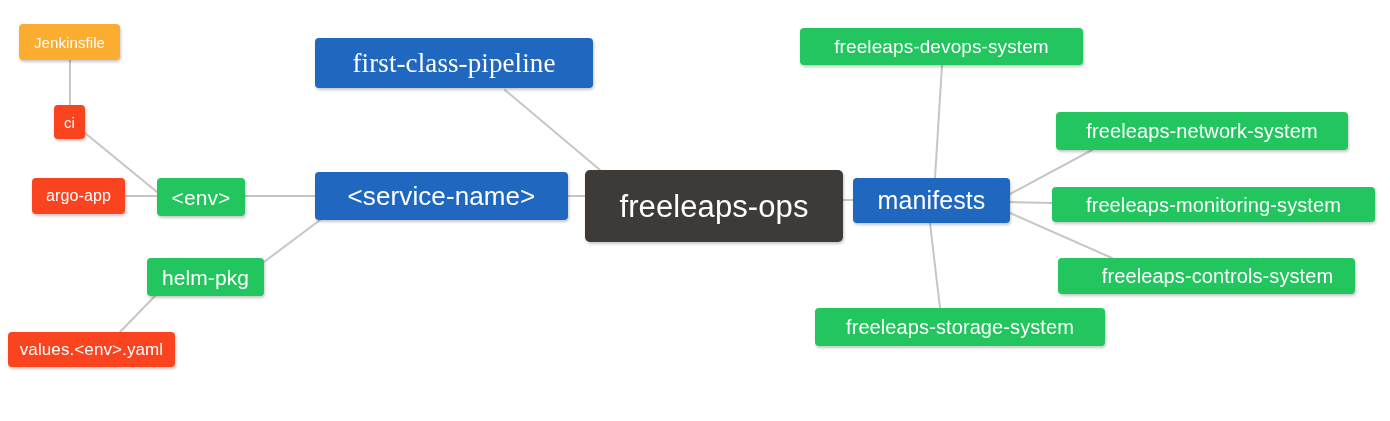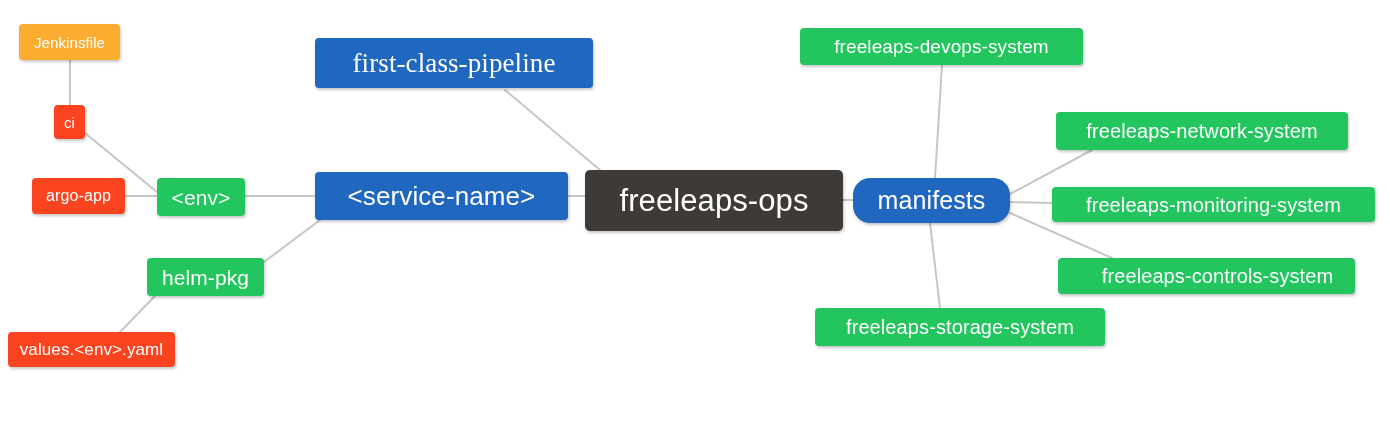--- a/index.html
+++ b/index.html
@@ -82,24 +82,24 @@
     </div>
     <div class="node" style="left: 8px; top: 332px; width: 167px; height: 35px; background: rgb(249, 68, 31); font-size: 17px; color: rgb(255, 255, 255);">
       <span>values.&lt;env&gt;.yaml</span>
     </div>
     <div class="node" style="left: 315px; top: 38px; width: 278px; height: 50px; background: rgb(32, 103, 192); font-size: 27px; color: rgb(255, 255, 255); font-family: Liberation Serif, serif;">
       <span>first-class-pipeline</span>
     </div>
     <div class="node" style="left: 315px; top: 172px; width: 253px; height: 48px; background: rgb(32, 103, 192); font-size: 26px; color: rgb(255, 255, 255);">
       <span>&lt;service-name&gt;</span>
     </div>
-    <div class="node root" style="left: 585px; top: 170px; width: 258px; height: 61px; background: rgb(62, 58, 55); font-size: 31px; color: rgb(255, 255, 255); text-align: center;">
+    <div class="node root" style="left: 585px; top: 170px; width: 258px; height: 72px; background: rgb(62, 58, 55); font-size: 31px; color: rgb(255, 255, 255); text-align: center;">
       <span>freeleaps-ops</span>
     </div>
-    <div class="node" style="left: 853px; top: 178px; width: 157px; height: 45px; background: rgb(32, 103, 192); font-size: 25px; color: rgb(255, 255, 255); border-radius: 17px;">
+    <div class="node" style="left: 853px; top: 178px; width: 157px; height: 45px; background: rgb(32, 103, 192); font-size: 25px; color: rgb(255, 255, 255);">
       <span>manifests</span>
     </div>
     <div class="node" style="left: 800px; top: 28px; width: 283px; height: 37px; background: rgb(34, 197, 94); font-size: 19px; color: rgb(255, 255, 255);">
       <span>freeleaps-devops-system</span>
     </div>
     <div class="node" style="left: 1056px; top: 112px; width: 292px; height: 38px; background: rgb(34, 197, 94); font-size: 20px; color: rgb(255, 255, 255);">
       <span>freeleaps-network-system</span>
     </div>
     <div class="node" style="left: 1052px; top: 187px; width: 323px; height: 35px; background: rgb(34, 197, 94); font-size: 20px; color: rgb(255, 255, 255);">
       <span>freeleaps-monitoring-system</span>

